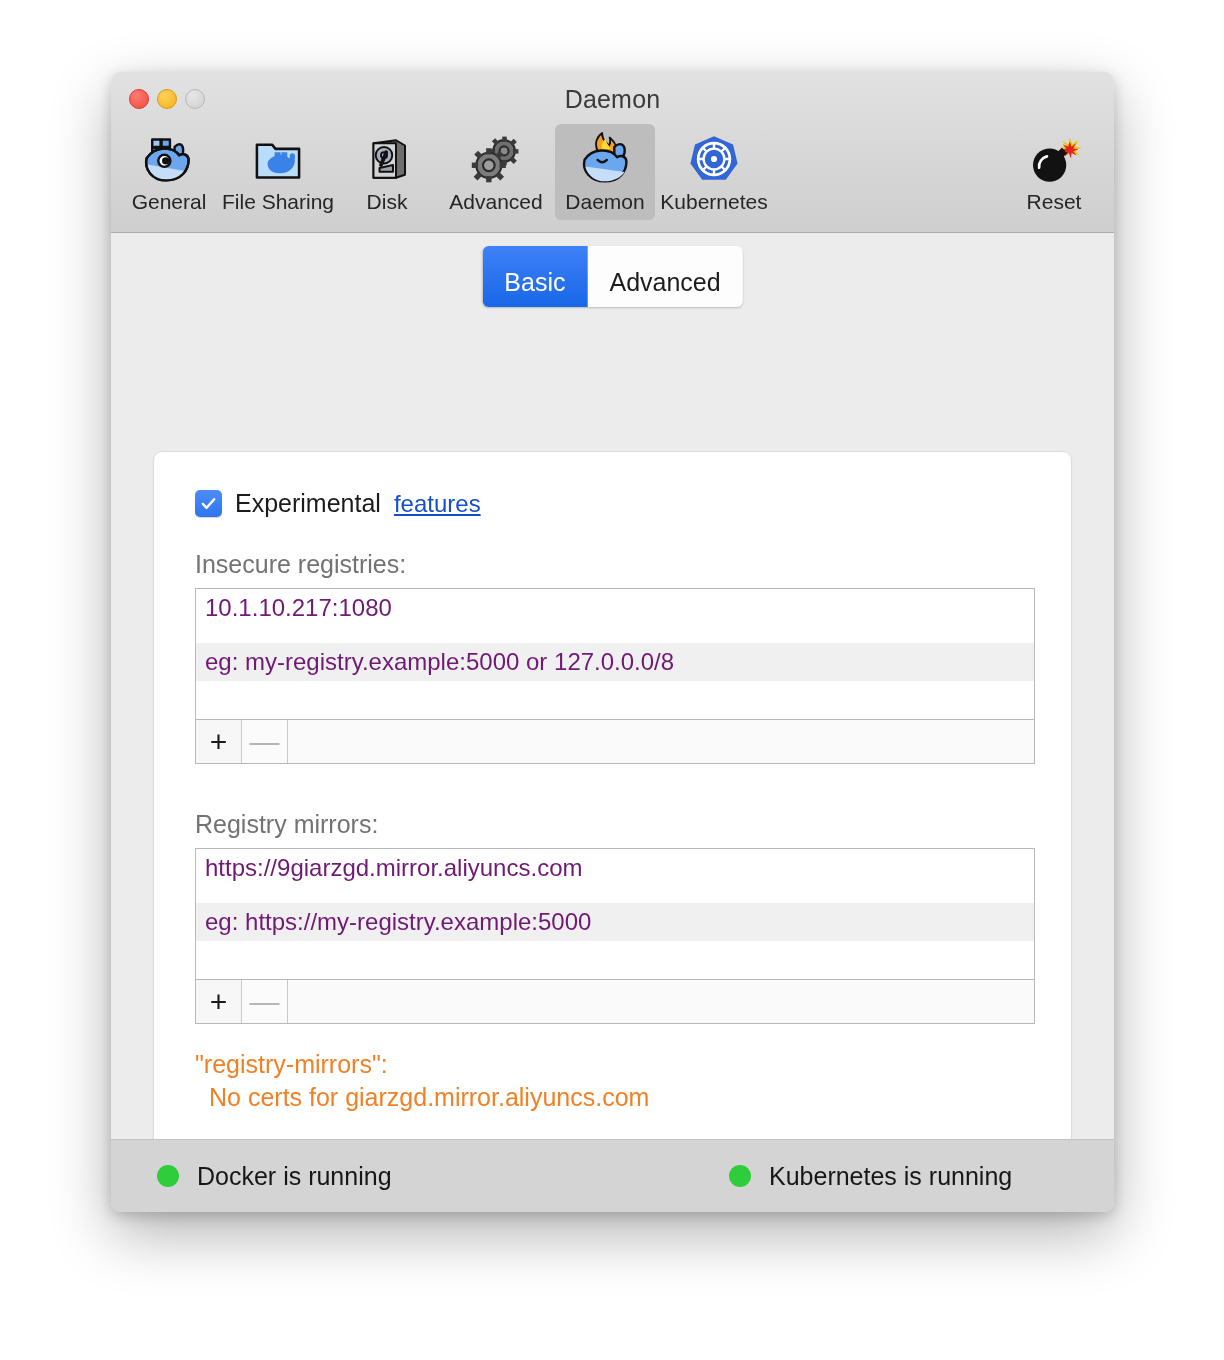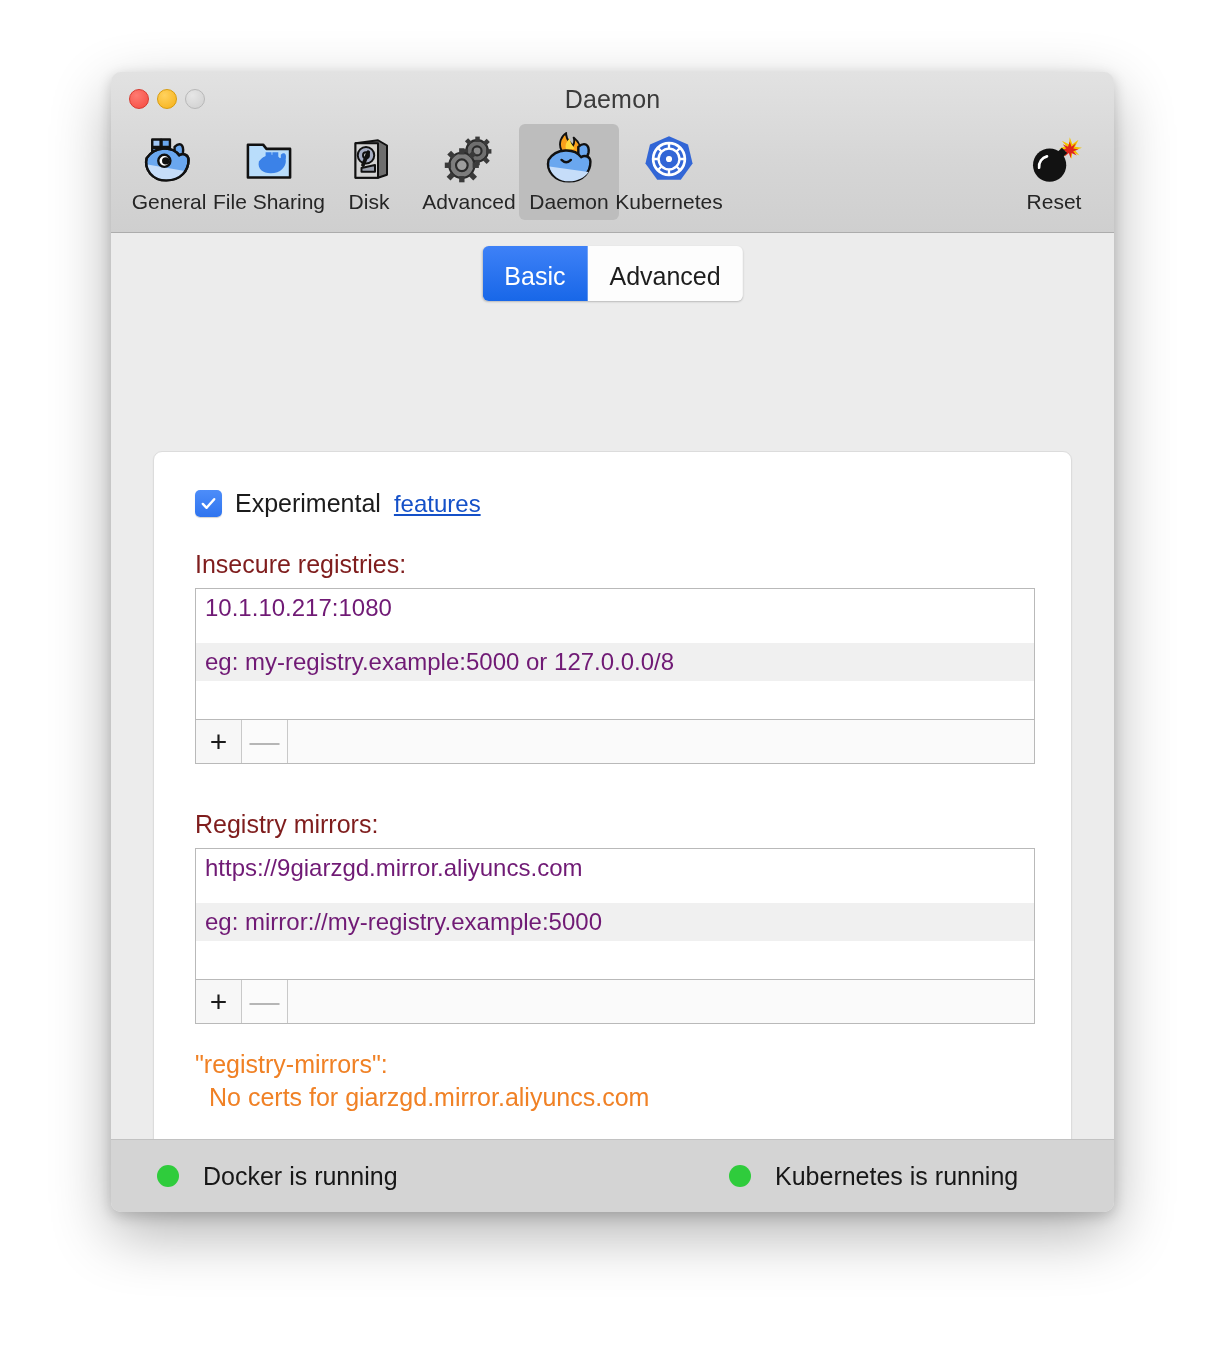--- a/index.html
+++ b/index.html
@@ -36,21 +36,21 @@
   .tl-gray   { background: radial-gradient(circle at 36% 30%, #e6e6e6, #cfcfcf); border: 1px solid #b8b8b8; }
 
   #win-title {
     position: absolute; left: 0; right: 0; top: 13px;
     text-align: center;
     font-size: 25px; color: #3b3b3b; letter-spacing: .2px;
   }
 
   #tabs {
     position: absolute; left: 8px; top: 52px;
-    display: flex; align-items: flex-start;
+    display: flex; align-items: flex-start; gap: 9px;
   }
   .tab {
     width: 100px; padding: 6px 0 6px 0;
     display: flex; flex-direction: column; align-items: center;
     border-radius: 6px;
     cursor: default;
   }
   .tab.sel { background: #bdbdbd; }
   .tab .ico { width: 62px; height: 58px; display: flex; align-items: center; justify-content: center; }
   .tab .lbl { margin-top: 2px; font-size: 21px; color: #262626; white-space: nowrap; }
@@ -65,21 +65,21 @@
 
   
   #seg {
     position: absolute; left: 50%; transform: translateX(-50%);
     top: 13px;
     display: flex;
     border-radius: 6px; overflow: hidden;
     box-shadow: 0 1px 2px rgba(0,0,0,0.22);
   }
   .seg-btn {
-    font-size: 25px; padding: 16px 22px 9px;
+    font-size: 25px; padding: 22px 22px 9px;
     border: none; cursor: default; line-height: 1.18;
   }
   .seg-btn.on  { background: linear-gradient(180deg,#3e81f7,#1867e8); color:#fff; }
   .seg-btn.off { background: #fdfdfd; color: #1d1d1d; }
 
   
   #card {
     position: absolute; left: 42px; top: 218px;
     width: 919px; height: 0;
     background: #fff;
@@ -101,21 +101,21 @@
     background: linear-gradient(180deg,#4d8df9,#2f74ef);
     box-shadow: 0 1px 1px rgba(0,0,0,0.18);
     display: flex; align-items: center; justify-content: center;
     cursor: default;
   }
   .chk svg { width: 19px; height: 19px; }
   #exp-label { font-size: 25px; color: #1b1b1b; }
   #exp-link { font-size: 24px; color: #1450c8; text-decoration: underline; cursor: pointer; }
 
   
-  .sec-label { position: absolute; font-size: 25px; color: #7f1d1d; }
+  .sec-label { position: absolute; font-size: 25px; color: #737373; }
 
   
   .listbox {
     position: absolute; left: 41px; width: 840px;
     border: 1px solid #b9b9b9; background: #fff;
   }
   .lrow { height: 38px; display: flex; align-items: center; padding: 0 9px; font-size: 24px; }
   .lrow.alt { background: #f0f0f0; }
   .lrow.val { color: #701a75; }
   .lrow.ph  { color: #701a75; margin-top: 16px; }
@@ -156,21 +156,21 @@
   }
 
   
   #statusbar {
     position: absolute; left: 0; right: 0; bottom: 0;
     height: 73px;
     background: #d4d4d4;
     border-top: 1px solid #c2c2c2;
     display: flex; align-items: center;
   }
-  .status-item { display: flex; align-items: center; gap: 24px; justify-content: space-between; }
+  .status-item { display: flex; align-items: center; gap: 18px; justify-content: space-between; }
   #st-docker { position: absolute; left: 46px; }
   #st-k8s    { position: absolute; left: 618px; }
   .dot { width: 22px; height: 22px; border-radius: 50%; background: #2fcc3c; }
   .status-text { font-size: 25px; color: #171717; }
 </style>
 </head>
 <body>
 
 <div id="window">
 
@@ -357,21 +357,21 @@
             <div class="lbtn plus">+</div>
             <div class="lbtn minus">—</div>
             <div class="lfoot-fill"></div>
           </div>
         </div>
 
         <div class="sec-label" style="left:41px; top:358px;">Registry mirrors:</div>
 
         <div class="listbox" style="top:396px;">
           <div class="lrow val">https://9giarzgd.mirror.aliyuncs.com</div>
-          <div class="lrow alt ph">eg: mirror://my-registry.example:5000</div>
+          <div class="lrow alt ph">eg: https://my-registry.example:5000</div>
           <div class="lrow blank"></div>
           <div class="lfoot">
             <div class="lbtn plus">+</div>
             <div class="lbtn minus">—</div>
             <div class="lfoot-fill"></div>
           </div>
         </div>
 
         <div id="err" style="top:596px;">
           <span class="l1">"registry-mirrors":</span>

